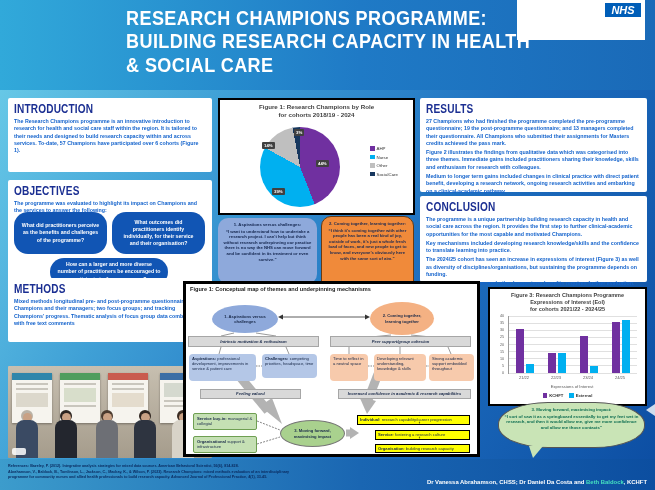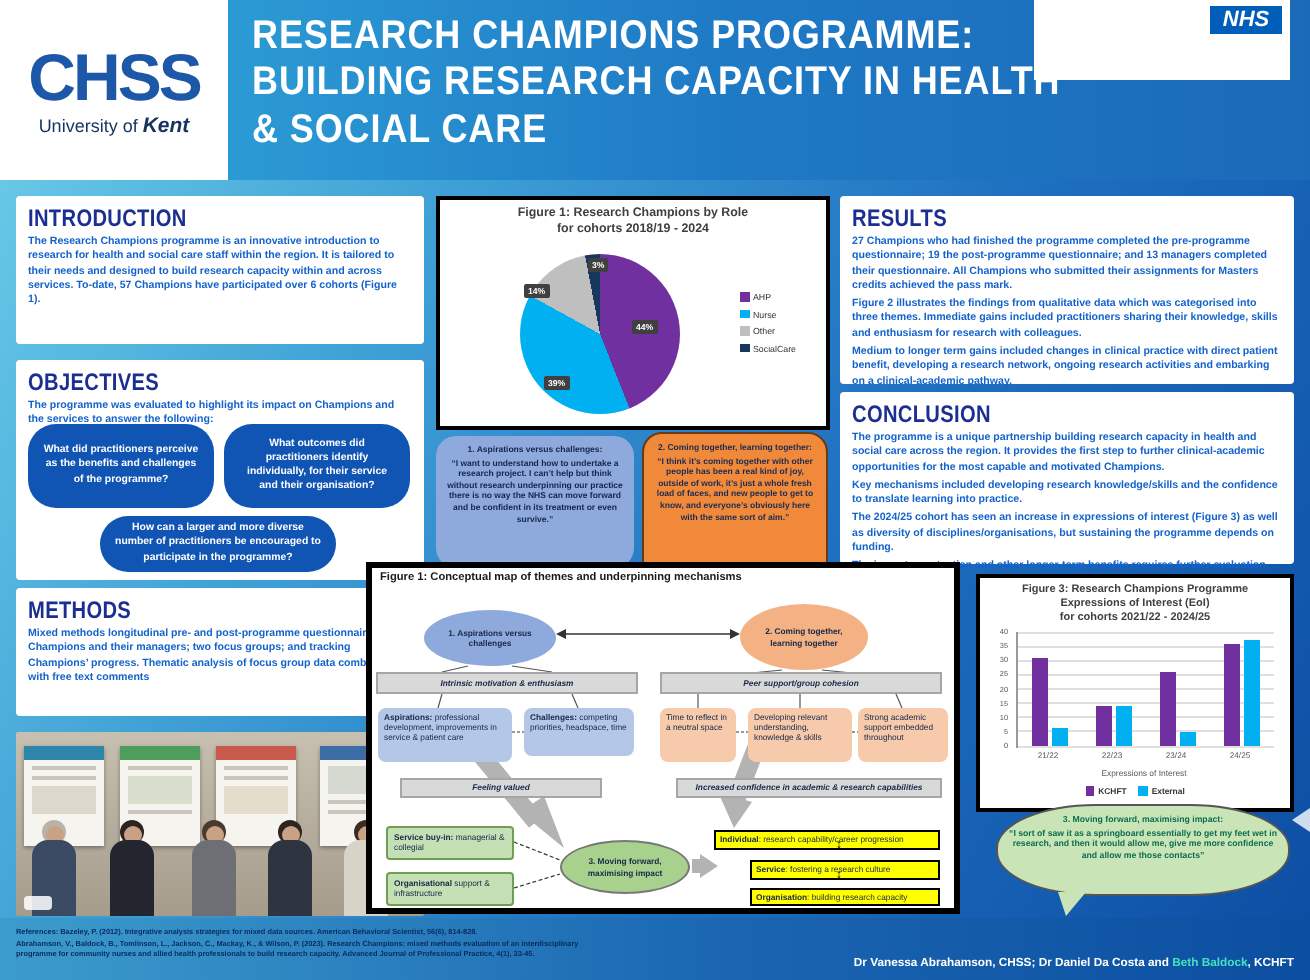--- a/index.html
+++ b/index.html
@@ -21,21 +21,21 @@
     font-weight:800;font-style:italic;font-size:11px;display:flex;align-items:center;justify-content:center;}
   .nhs-org{position:absolute;bottom:4px;left:2px;right:2px;text-align:center;color:#0b2d5c;font-weight:700;font-size:10px;}
   
   .panel{position:absolute;background:#fff;border-radius:2px;padding:4px 6px;box-sizing:border-box;}
   .ph{color:#1b2f92;font-weight:800;font-size:12px;letter-spacing:.2px;transform:scaleX(.84);
     transform-origin:left center;white-space:nowrap;}
   .pb{color:#1463cc;font-size:5.3px;line-height:1.38;font-weight:600;margin-top:2px;}
   .pb b{font-weight:800;}
   .intro{left:8px;top:98px;width:204px;height:74px;}
   .objectives{left:8px;top:180px;width:204px;height:110px;}
-  .methods{left:8px;top:294px;width:204px;height:64px;}
+  .methods{left:8px;top:278px;width:204px;height:64px;}
   .results{left:420px;top:98px;width:227px;height:94px;}
   .conclusion{left:420px;top:196px;width:227px;height:86px;}
   .obub{position:absolute;background:#1155b4;color:#fff;border-radius:14px;font-size:5.2px;font-weight:700;
     text-align:center;display:flex;align-items:center;justify-content:center;padding:2px 7px;box-sizing:border-box;line-height:1.35;}
   .ob1{left:6px;top:32px;width:93px;height:42px;}
   .ob2{left:104px;top:32px;width:93px;height:42px;}
   .ob3{left:42px;top:78px;width:118px;height:28px;}
   
   .photo{position:absolute;left:8px;top:366px;width:204px;height:92px;
     background:linear-gradient(#c7bfb0,#a59c8c);overflow:hidden;border-radius:1px;}
@@ -123,24 +123,20 @@
   .credits .nm{color:#45e0c0;}
   .wedge{position:absolute;right:0;top:404px;width:0;height:0;border-top:6px solid transparent;
     border-bottom:6px solid transparent;border-right:9px solid rgba(255,255,255,.8);}
 </style>
 </head>
 <body>
 
 <div class="poster">
 
   <div class="header">
-    <div class="chss">
-      <div class="chss-acr">CHSS</div>
-      <div class="chss-sub"><span>University of</span> <b>Kent</b></div>
-    </div>
     <div class="hdr-title">
       <div>RESEARCH CHAMPIONS PROGRAMME:</div>
       <div>BUILDING RESEARCH CAPACITY IN HEALTH</div>
       <div>&amp; SOCIAL CARE</div>
     </div>
     <div class="nhs">
       <div class="nhs-logo">NHS</div>
     </div>
   </div>
 

